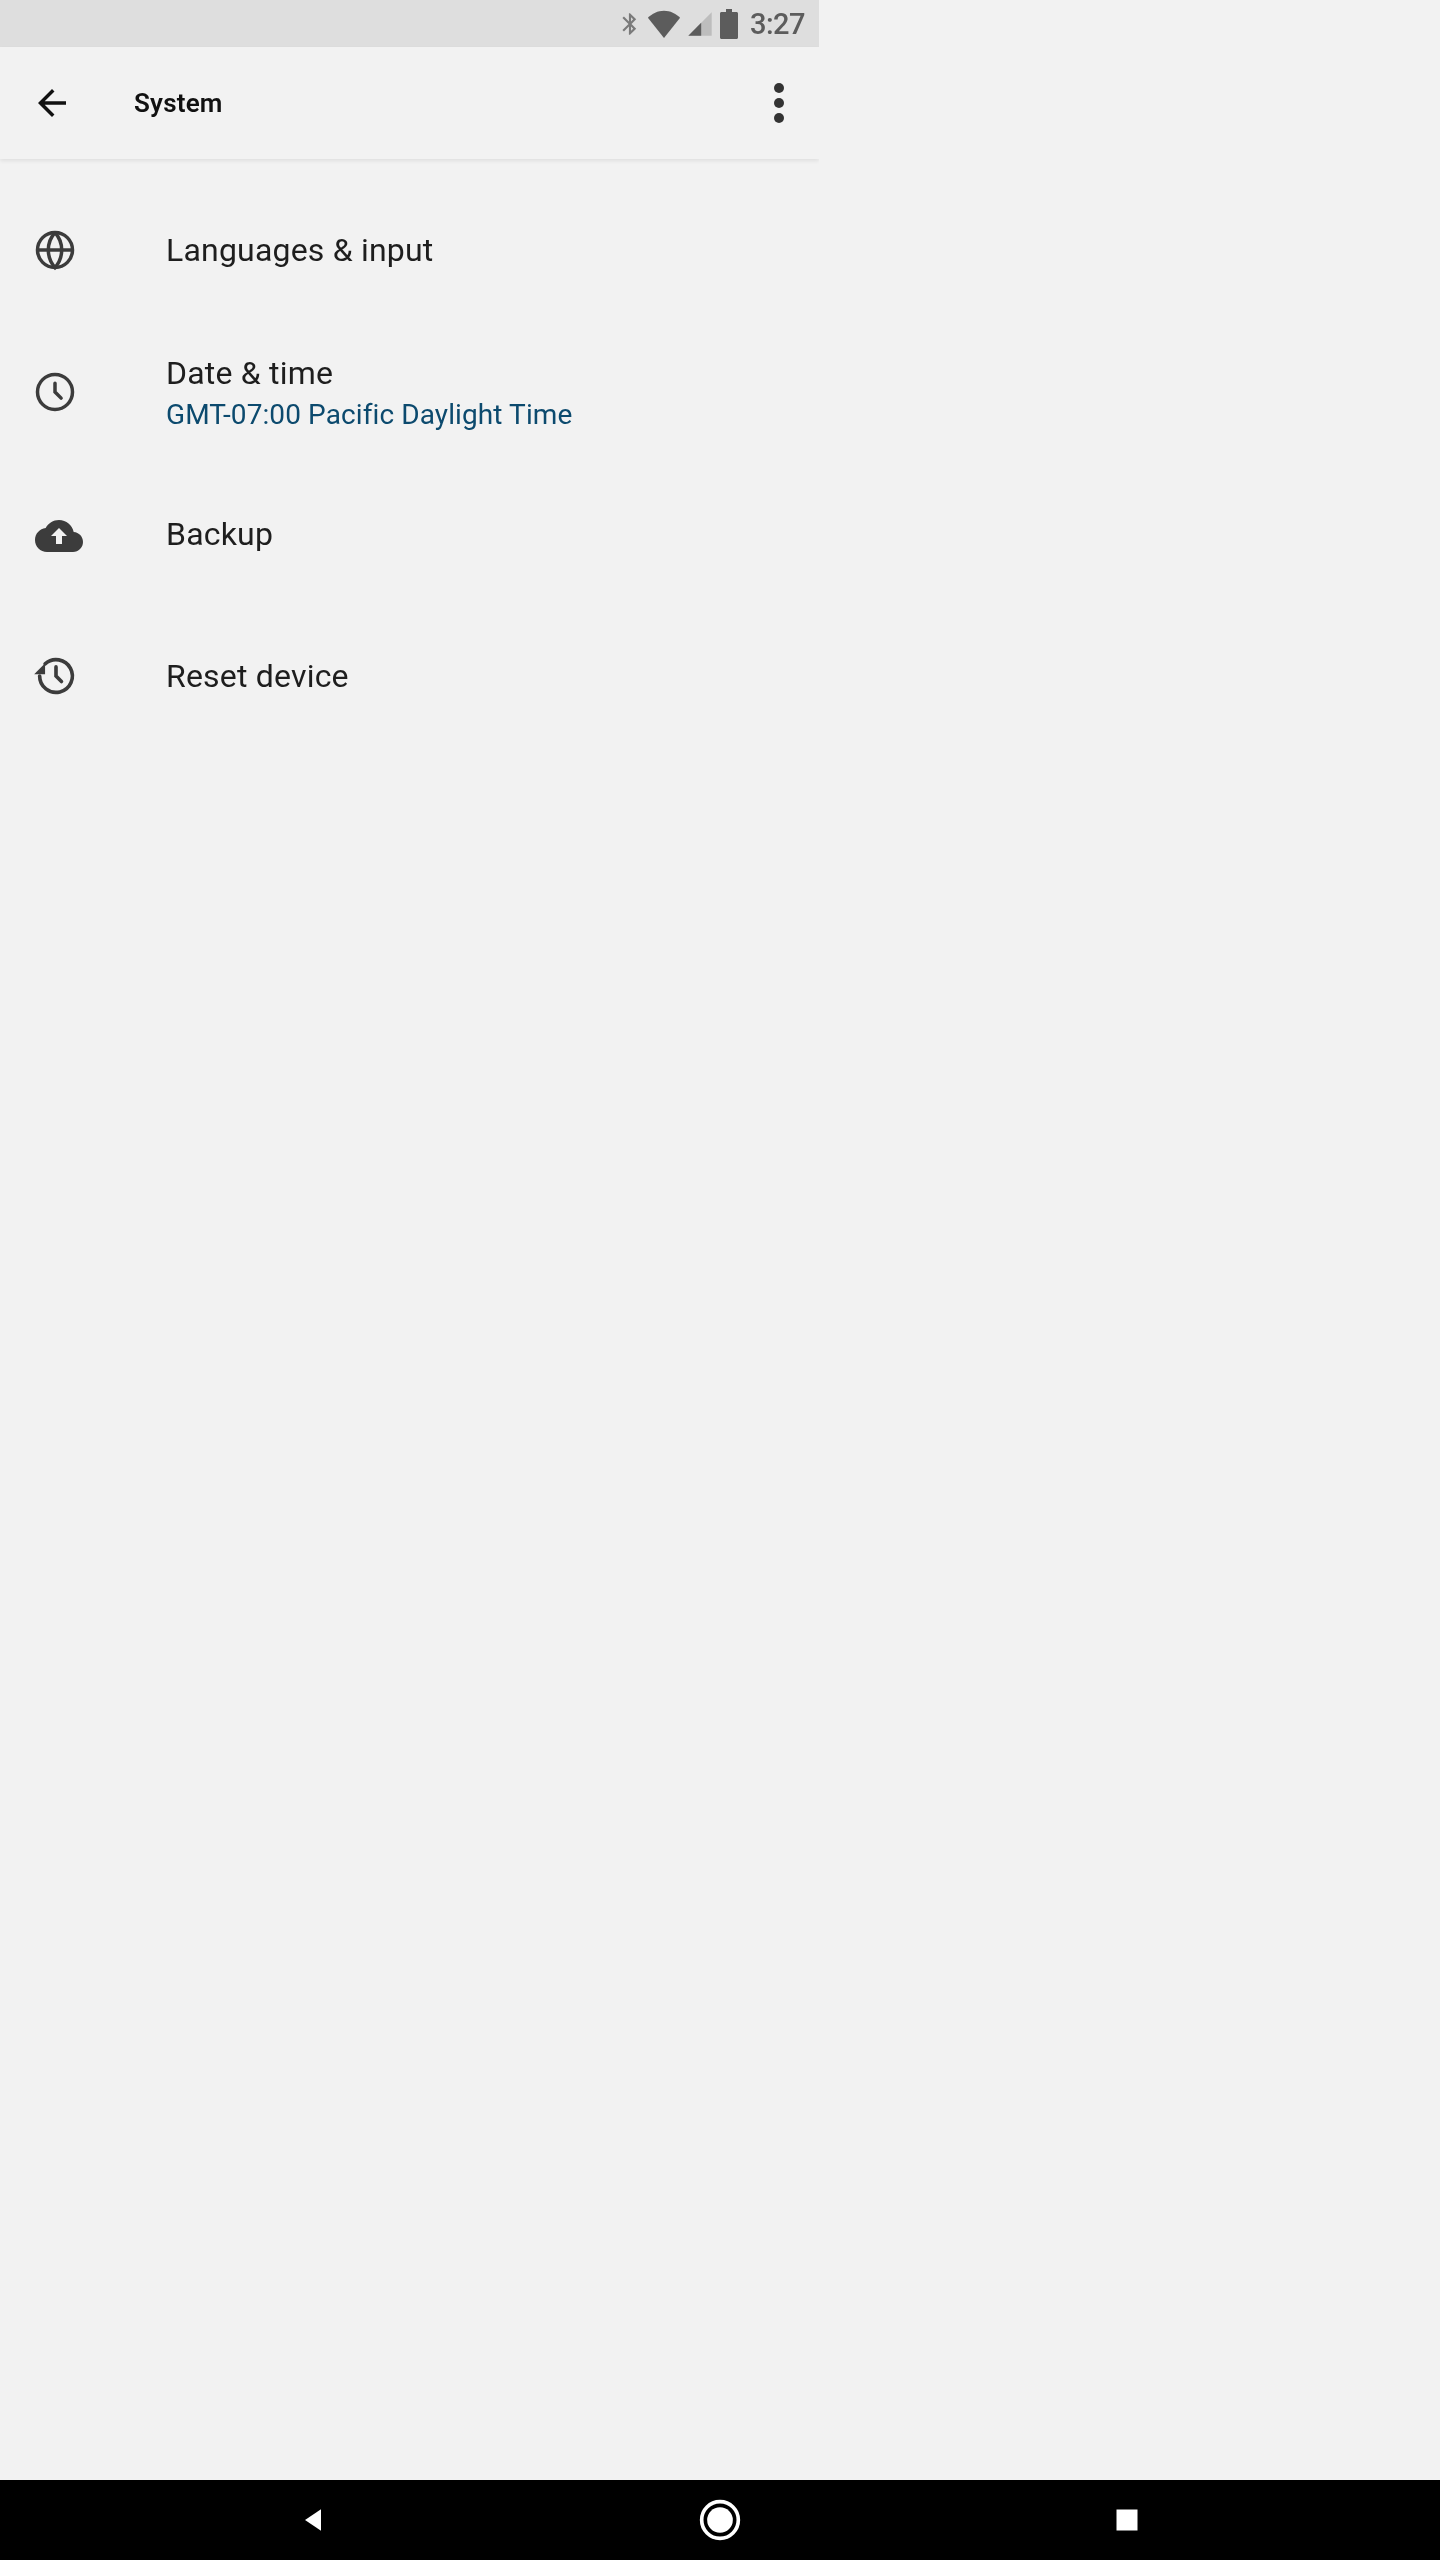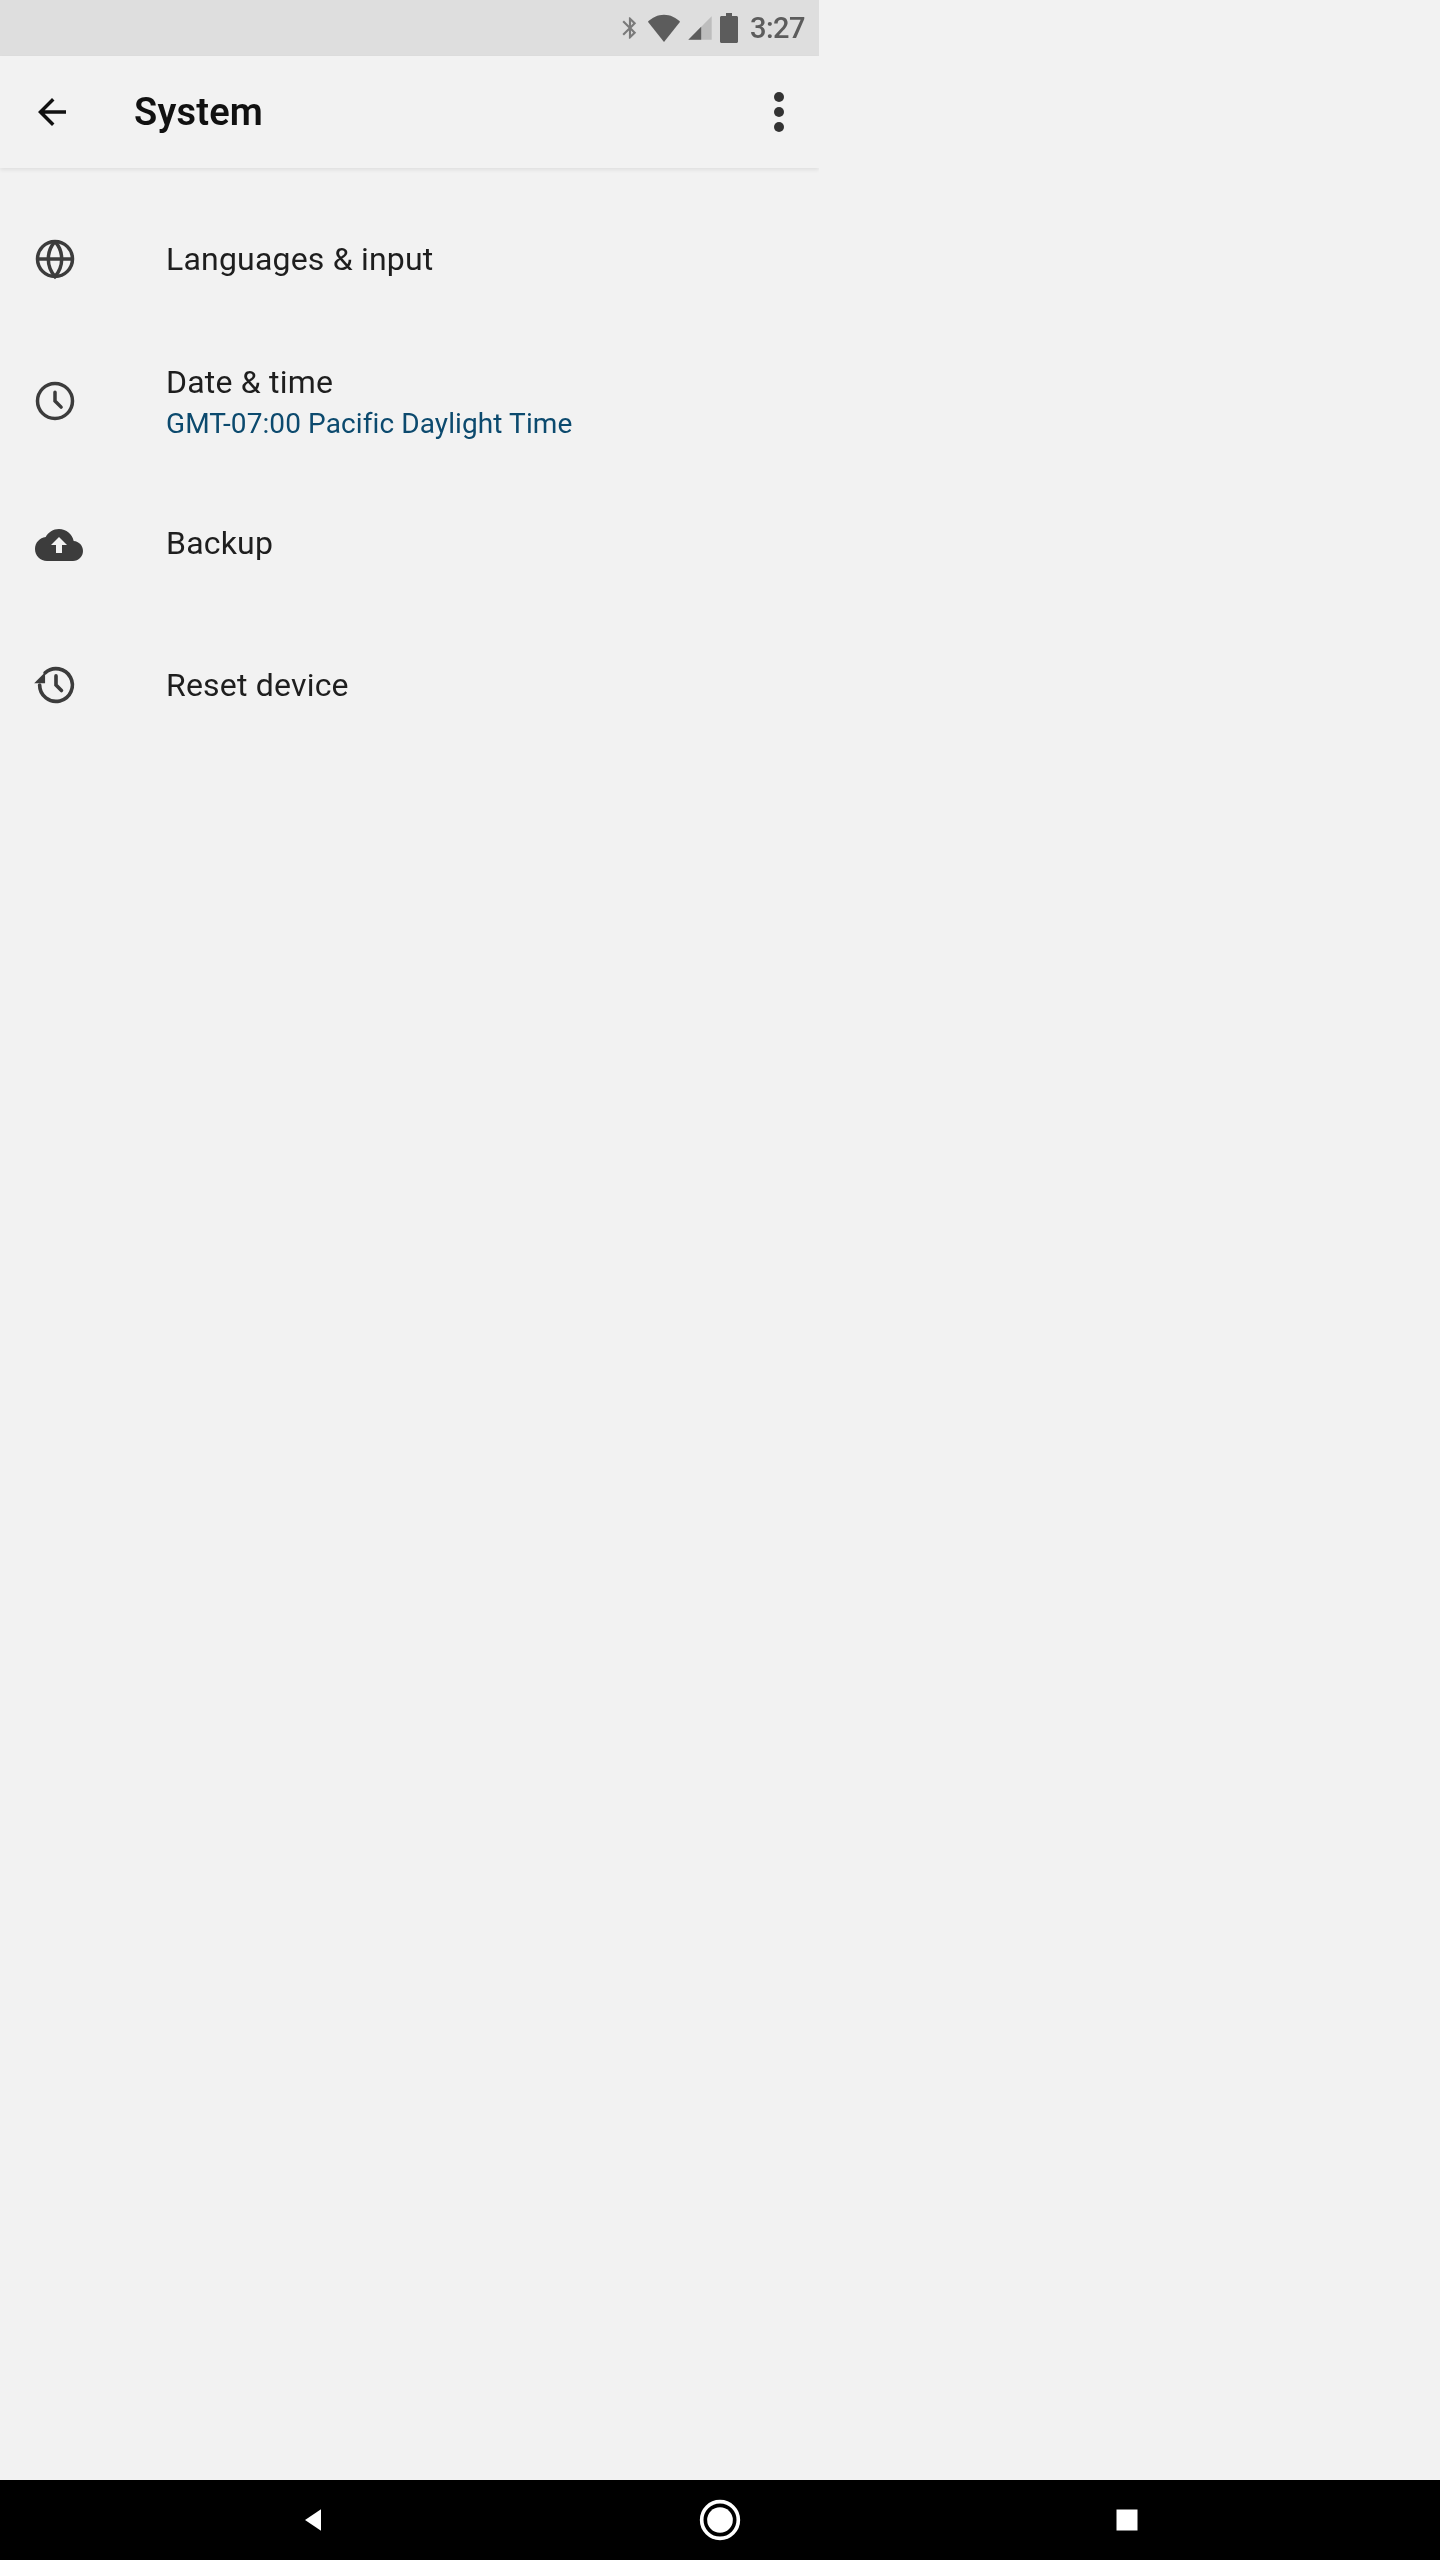--- a/index.html
+++ b/index.html
@@ -7,21 +7,21 @@
     width: 819px;
     height: 1440px;
     font-family: 'Roboto', 'Helvetica Neue', Arial, sans-serif;
     background: #f2f2f2;
     overflow: hidden;
     -webkit-font-smoothing: antialiased;
   }
 
   
   .status-bar {
-    height: 56px;
+    height: 47px;
     background: #dedede;
     display: flex;
     justify-content: flex-end;
     align-items: center;
     padding-right: 14px;
     gap: 5px;
   }
   .status-icons {
     display: flex;
     align-items: center;
@@ -48,21 +48,21 @@
   }
   .back-btn {
     width: 48px;
     height: 48px;
     display: flex;
     align-items: center;
     justify-content: center;
     cursor: pointer;
   }
   .app-title {
-    font-size: 38px;
+    font-size: 26px;
     font-weight: 600;
     color: #111;
     margin-left: 58px;
     letter-spacing: 0.2px;
   }
   .overflow-btn {
     margin-left: auto;
     width: 48px;
     height: 48px;
     display: flex;

